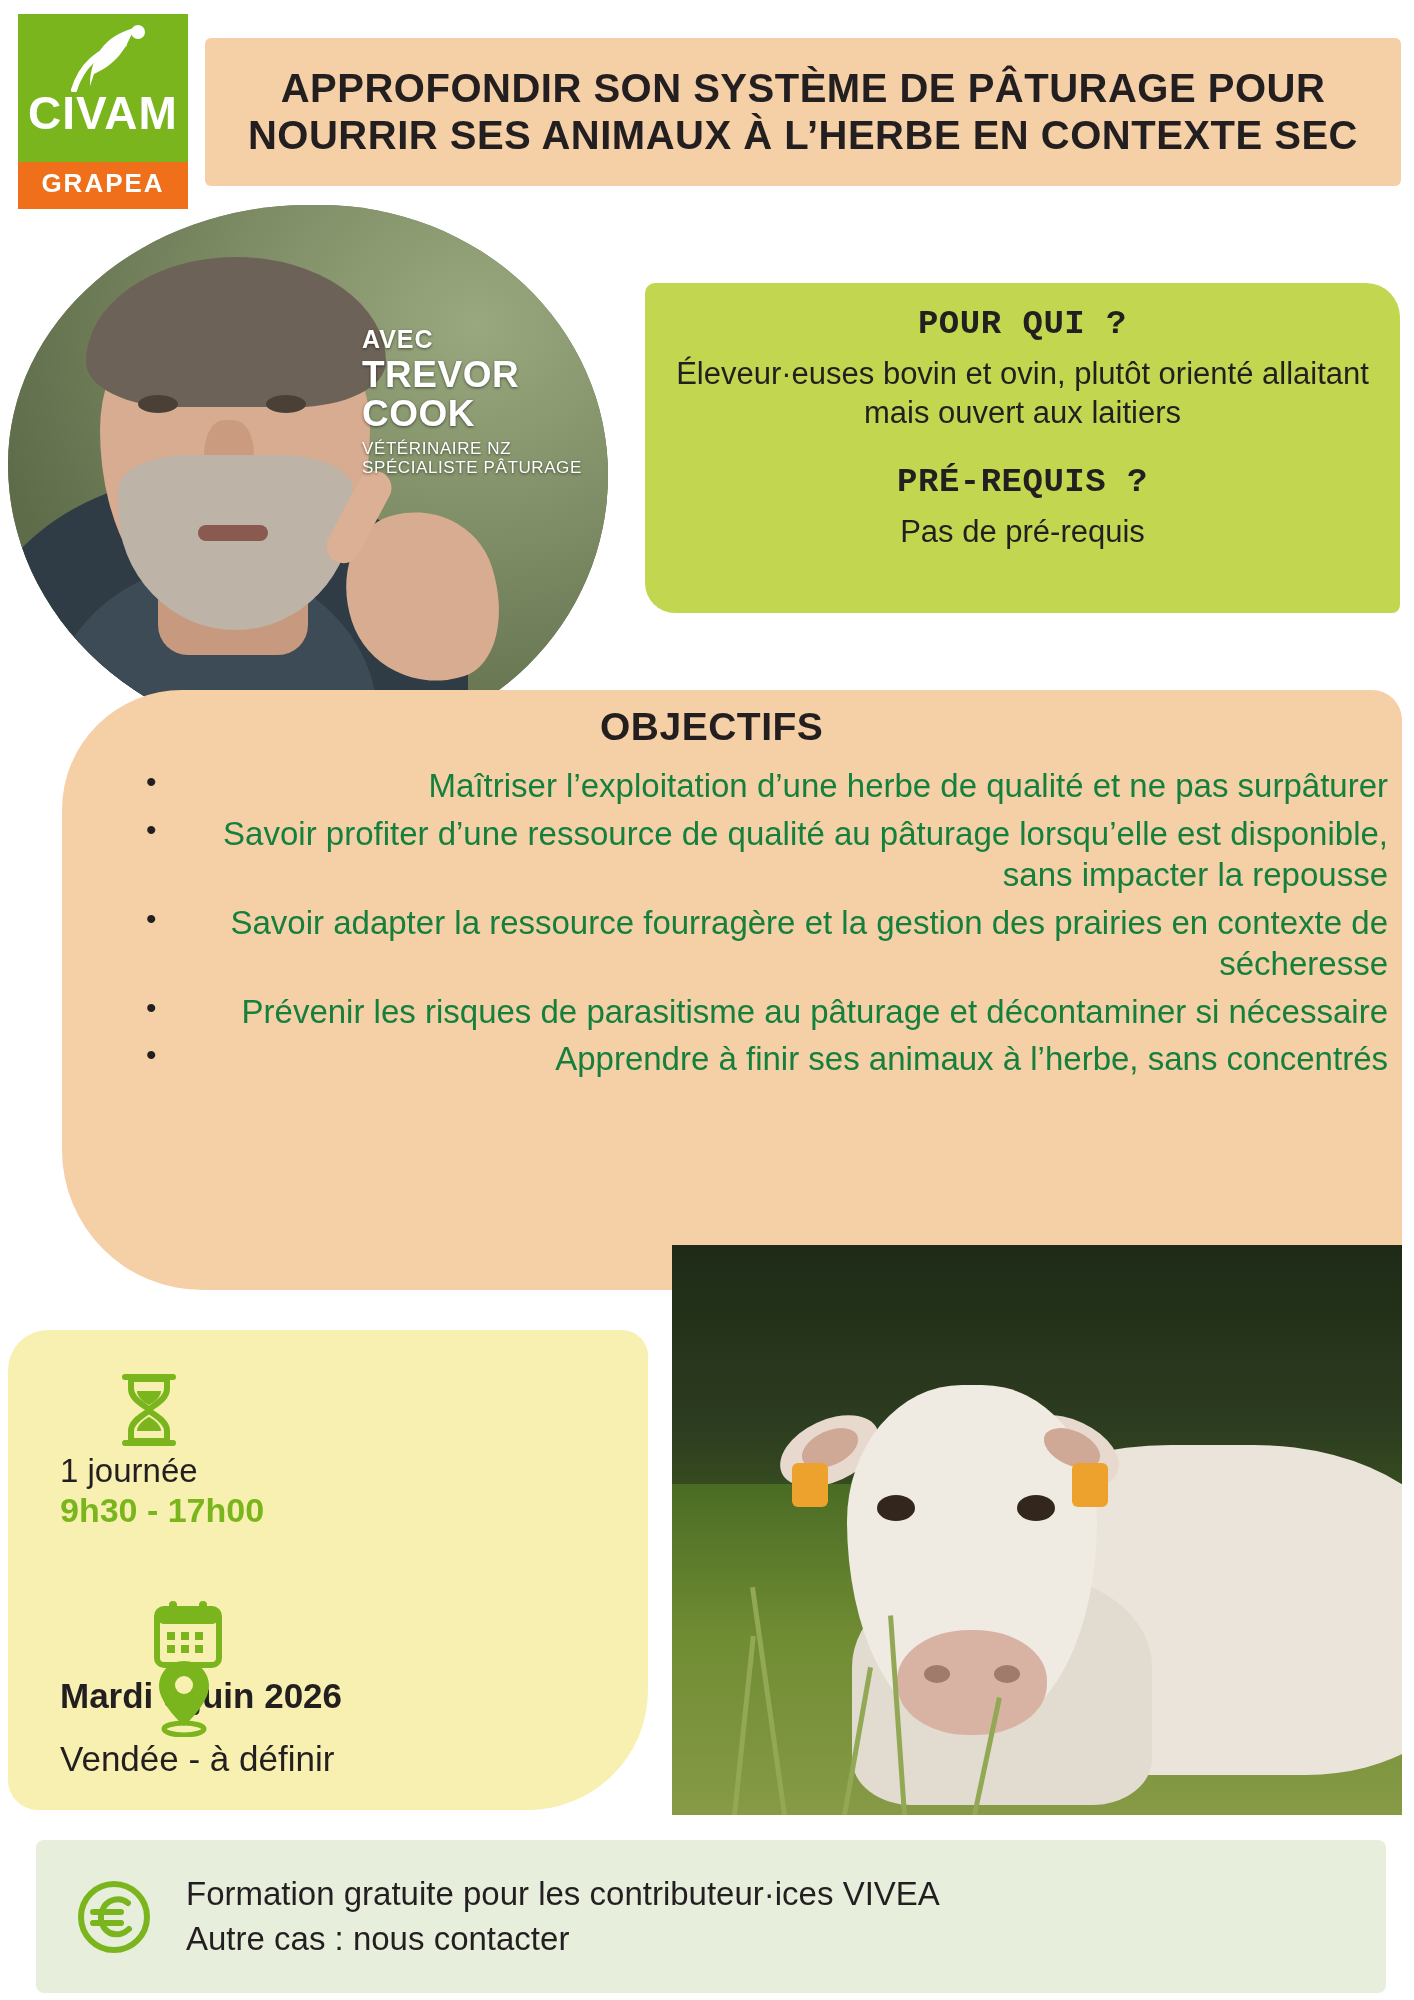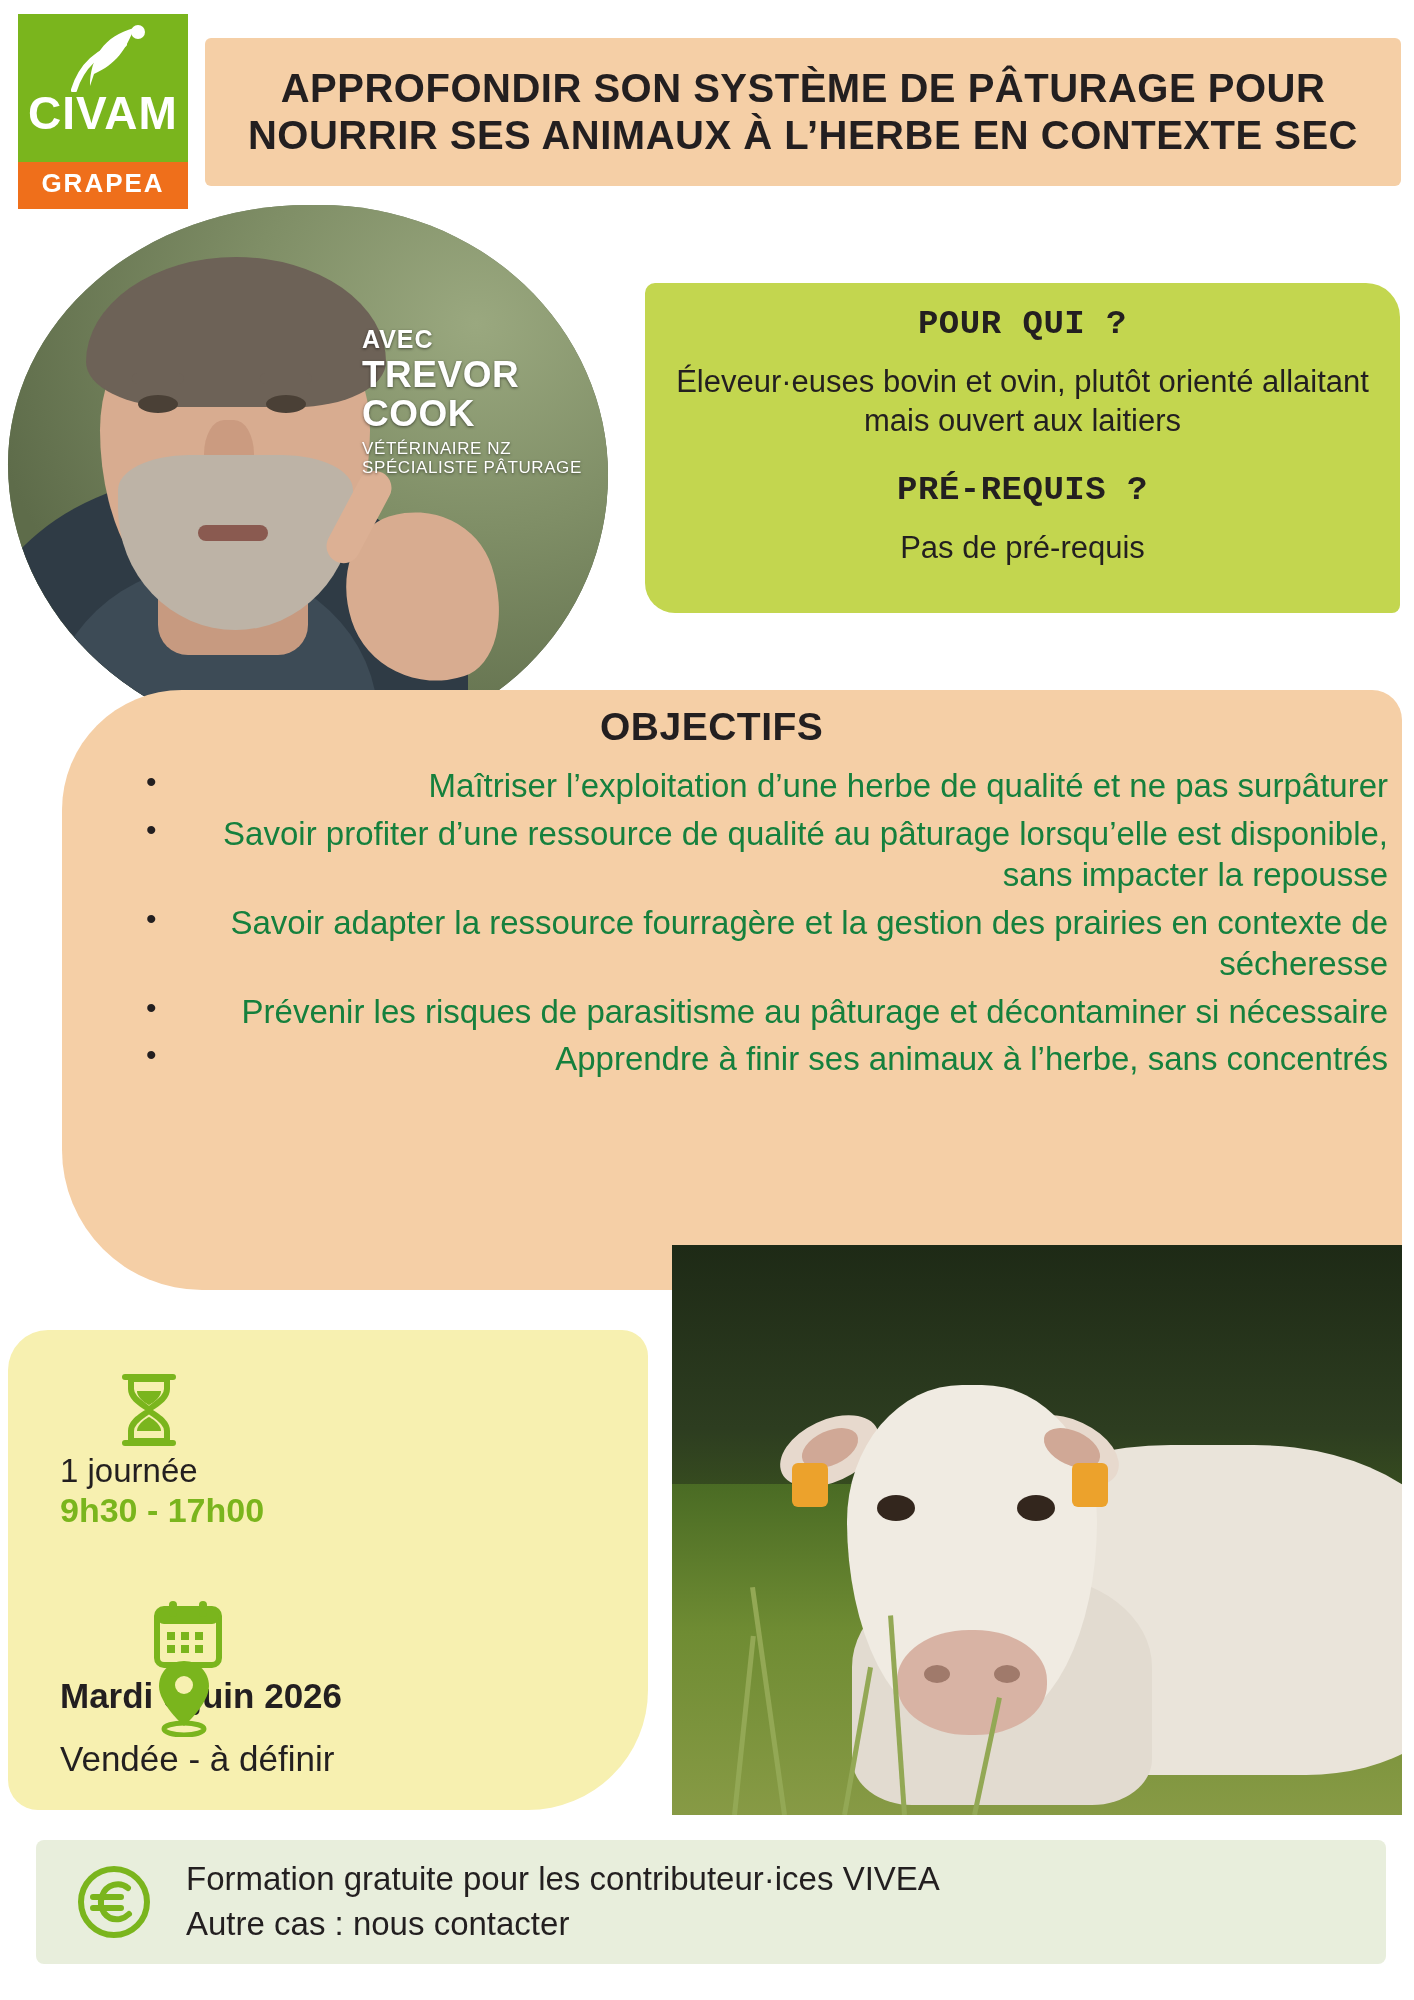--- a/index.html
+++ b/index.html
@@ -214,21 +214,21 @@
     font-size: 34px;
     font-weight: bold;
     color: #231f20;
     letter-spacing: .5px;
     font-family: Liberation Mono, monospace;
   }
   .panel-p {
     font-size: 31px;
     color: #231f20;
     line-height: 1.25;
-    margin-top: 20px;
+    margin-top: 12px;
   }
   #prereq-h { margin-top: 30px; }
 
   
   #obj-panel {
     position: absolute;
     left: 62px; top: 690px;
     width: 1340px; height: 600px;
     background: #f5cfa6;
     border-radius: 120px 30px 40px 140px;
@@ -376,21 +376,21 @@
     position: absolute; bottom: 0;
     width: 5px;
     background: #93a855;
     transform-origin: bottom center;
   }
 
   
   #footer {
     position: absolute;
     left: 36px; top: 1840px;
-    width: 1350px; height: 124px;
+    width: 1350px; height: 153px;
     background: #e8eedc;
     border-radius: 8px;
     display: flex;
     align-items: center;
     padding: 0 40px;
   }
   #euro-icon { flex: none; margin-right: 34px; }
   #footer-text { color: #231f20; }
   #footer-l1 { font-size: 33px; line-height: 1.35; }
   #footer-l2 { font-size: 33px; line-height: 1.35; }

